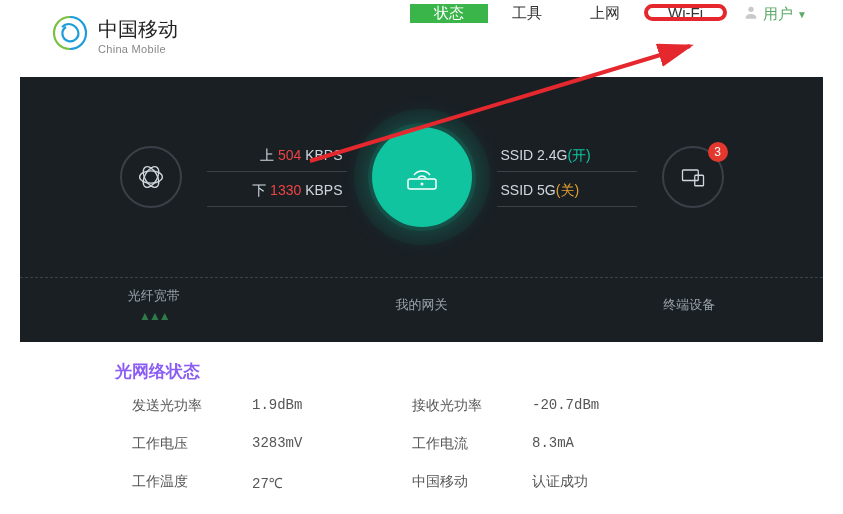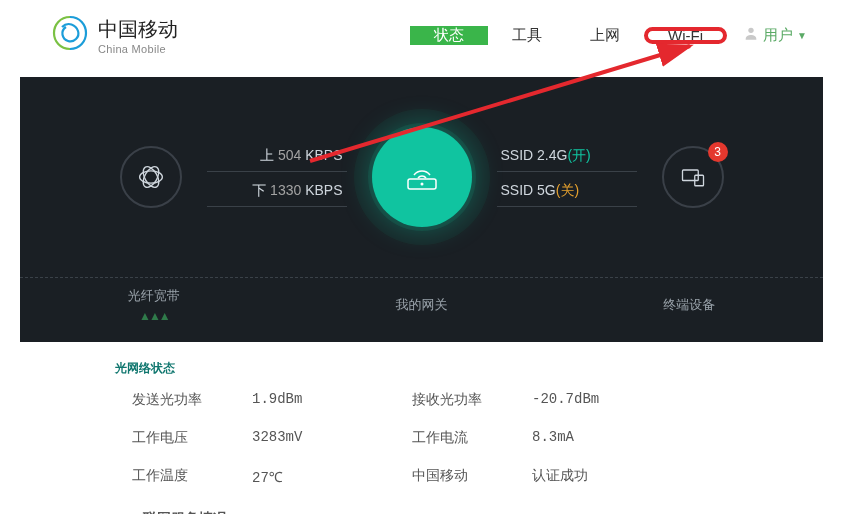--- a/index.html
+++ b/index.html
@@ -3,49 +3,49 @@
 <meta charset="utf-8">
 <style>
   * { margin: 0; padding: 0; box-sizing: border-box; font-family: "Microsoft YaHei", Arial, sans-serif; }
   body { background: #fff; width: 843px; }
   .header { display: flex; align-items: center; padding: 8px 20px 0 50px; height: 62px; }
   .logo { display: flex; align-items: center; gap: 8px; font-size: 20px; }
   .logo-icon svg { width: 40px; height: 40px; }
   .logo-text { display: flex; flex-direction: column; }
   .logo-text .cn { font-size: 20px; color: #222; font-weight: 500; }
   .logo-text .en { font-size: 11px; color: #888; letter-spacing: 0.3px; }
-  .nav { margin-left: auto; display: flex; align-items: center; height: 62px; }
+  .nav { margin-left: auto; display: flex; align-items: flex-start; height: 62px; }
   .nav-item { display: flex; align-items: center; padding: 0 24px; font-size: 15px; color: #333; cursor: pointer; position: relative; }
   .nav-item.active { background: #3ab54a; color: #fff; }
   .nav-item.highlight { outline: 4px solid #e4282e; outline-offset: -4px; border-radius: 29px; }
   .user-menu { display: flex; align-items: center; gap: 4px; padding: 0 16px; color: #5baa66; font-size: 15px; cursor: pointer; }
   .user-menu .user-icon { color: #c9c9c9; font-size: 16px; }
   .user-menu .caret { font-size: 10px; color: #5baa66; }
   .hero { background: #1a1f24; height: 265px; margin: 15px 20px 0 20px; position: relative; overflow: hidden; }
   .hero-body { display: flex; align-items: center; justify-content: center; gap: 25px; height: 200px; position: relative; }
   .node { width: 62px; height: 62px; border: 2px solid #3a4048; border-radius: 50%; display: flex; align-items: center; justify-content: center; color: #cfd6dd; position: relative; }
   .node svg { width: 28px; height: 28px; stroke: #cfd6dd; fill: none; stroke-width: 1.5; }
   .node.center { width: 100px; height: 100px; border: none; box-shadow: 0 0 0 4px rgba(16,196,160,0.12), 0 0 0 18px rgba(16,196,160,0.06), 0 0 30px rgba(16,196,160,0.4); background: #10c4a0; }
   .node.center svg { width: 40px; height: 40px; stroke: #fff; }
   .badge { position: absolute; top: -6px; right: -6px; width: 20px; height: 20px; background: #e4382e; border-radius: 50%; color: #fff; font-size: 12px; display: flex; align-items: center; justify-content: center; }
   .col { display: flex; flex-direction: column; gap: 10px; font-size: 14px; }
   .col.left { align-items: flex-end; width: 140px; }
   .col.right { align-items: flex-start; width: 140px; }
   .col.left .row, .col.right .row { border-bottom: 1px solid #3a4148; padding: 0 4px 6px 4px; width: 140px; color: #cfd6dd; }
   .col.right .row { text-align: left; }
   .col.left .row { text-align: right; }
-  .num { color: #a3a3a3; }
+  .num { color: #ef4444; }
   .on { color: #10c4a0; }
   .off { color: #e4a02e; }
   .hero-footer { display: flex; justify-content: space-around; align-items: center; color: #9aa3ab; font-size: 13px; height: 55px; position: relative; }
   .hero-footer::before { content:""; position:absolute; left:0; right:0; top:0; border-top:1px dashed #3a4148; }
   .hero-footer .hf-item { display:flex; flex-direction:column; align-items:center; gap:6px; }
   .arrows { color: #2f7a4a; font-size: 12px; letter-spacing: -2px; margin-top:-2px;}
   .annotation-arrow { position: absolute; top: 36px; left: 300px; width: 415px; height: 130px; pointer-events: none; z-index: 50;}
-  .section-title { font-size: 12px; color: #0f766e; font-weight: 600; margin: 18px 0 14px 115px; }
+  .section-title { font-size: 17px; color: #8b5cf6; font-weight: 600; margin: 18px 0 14px 115px; }
   .stats { display: grid; grid-template-columns: 110px 150px 110px 150px; column-gap: 10px; row-gap: 20px; margin-left: 132px; font-size: 14px; color: #555; }
   .stats .label { color: #555; }
   .stats .value { color: #555; font-family: Liberation Mono, monospace; }
   .subsection { font-size: 14px; font-weight: 600; color: #555; margin: 24px 0 0 143px; }
 </style>
 </head>
 <body>
 
 <svg class="annotation-arrow" viewBox="0 0 415 130">
   <defs>

